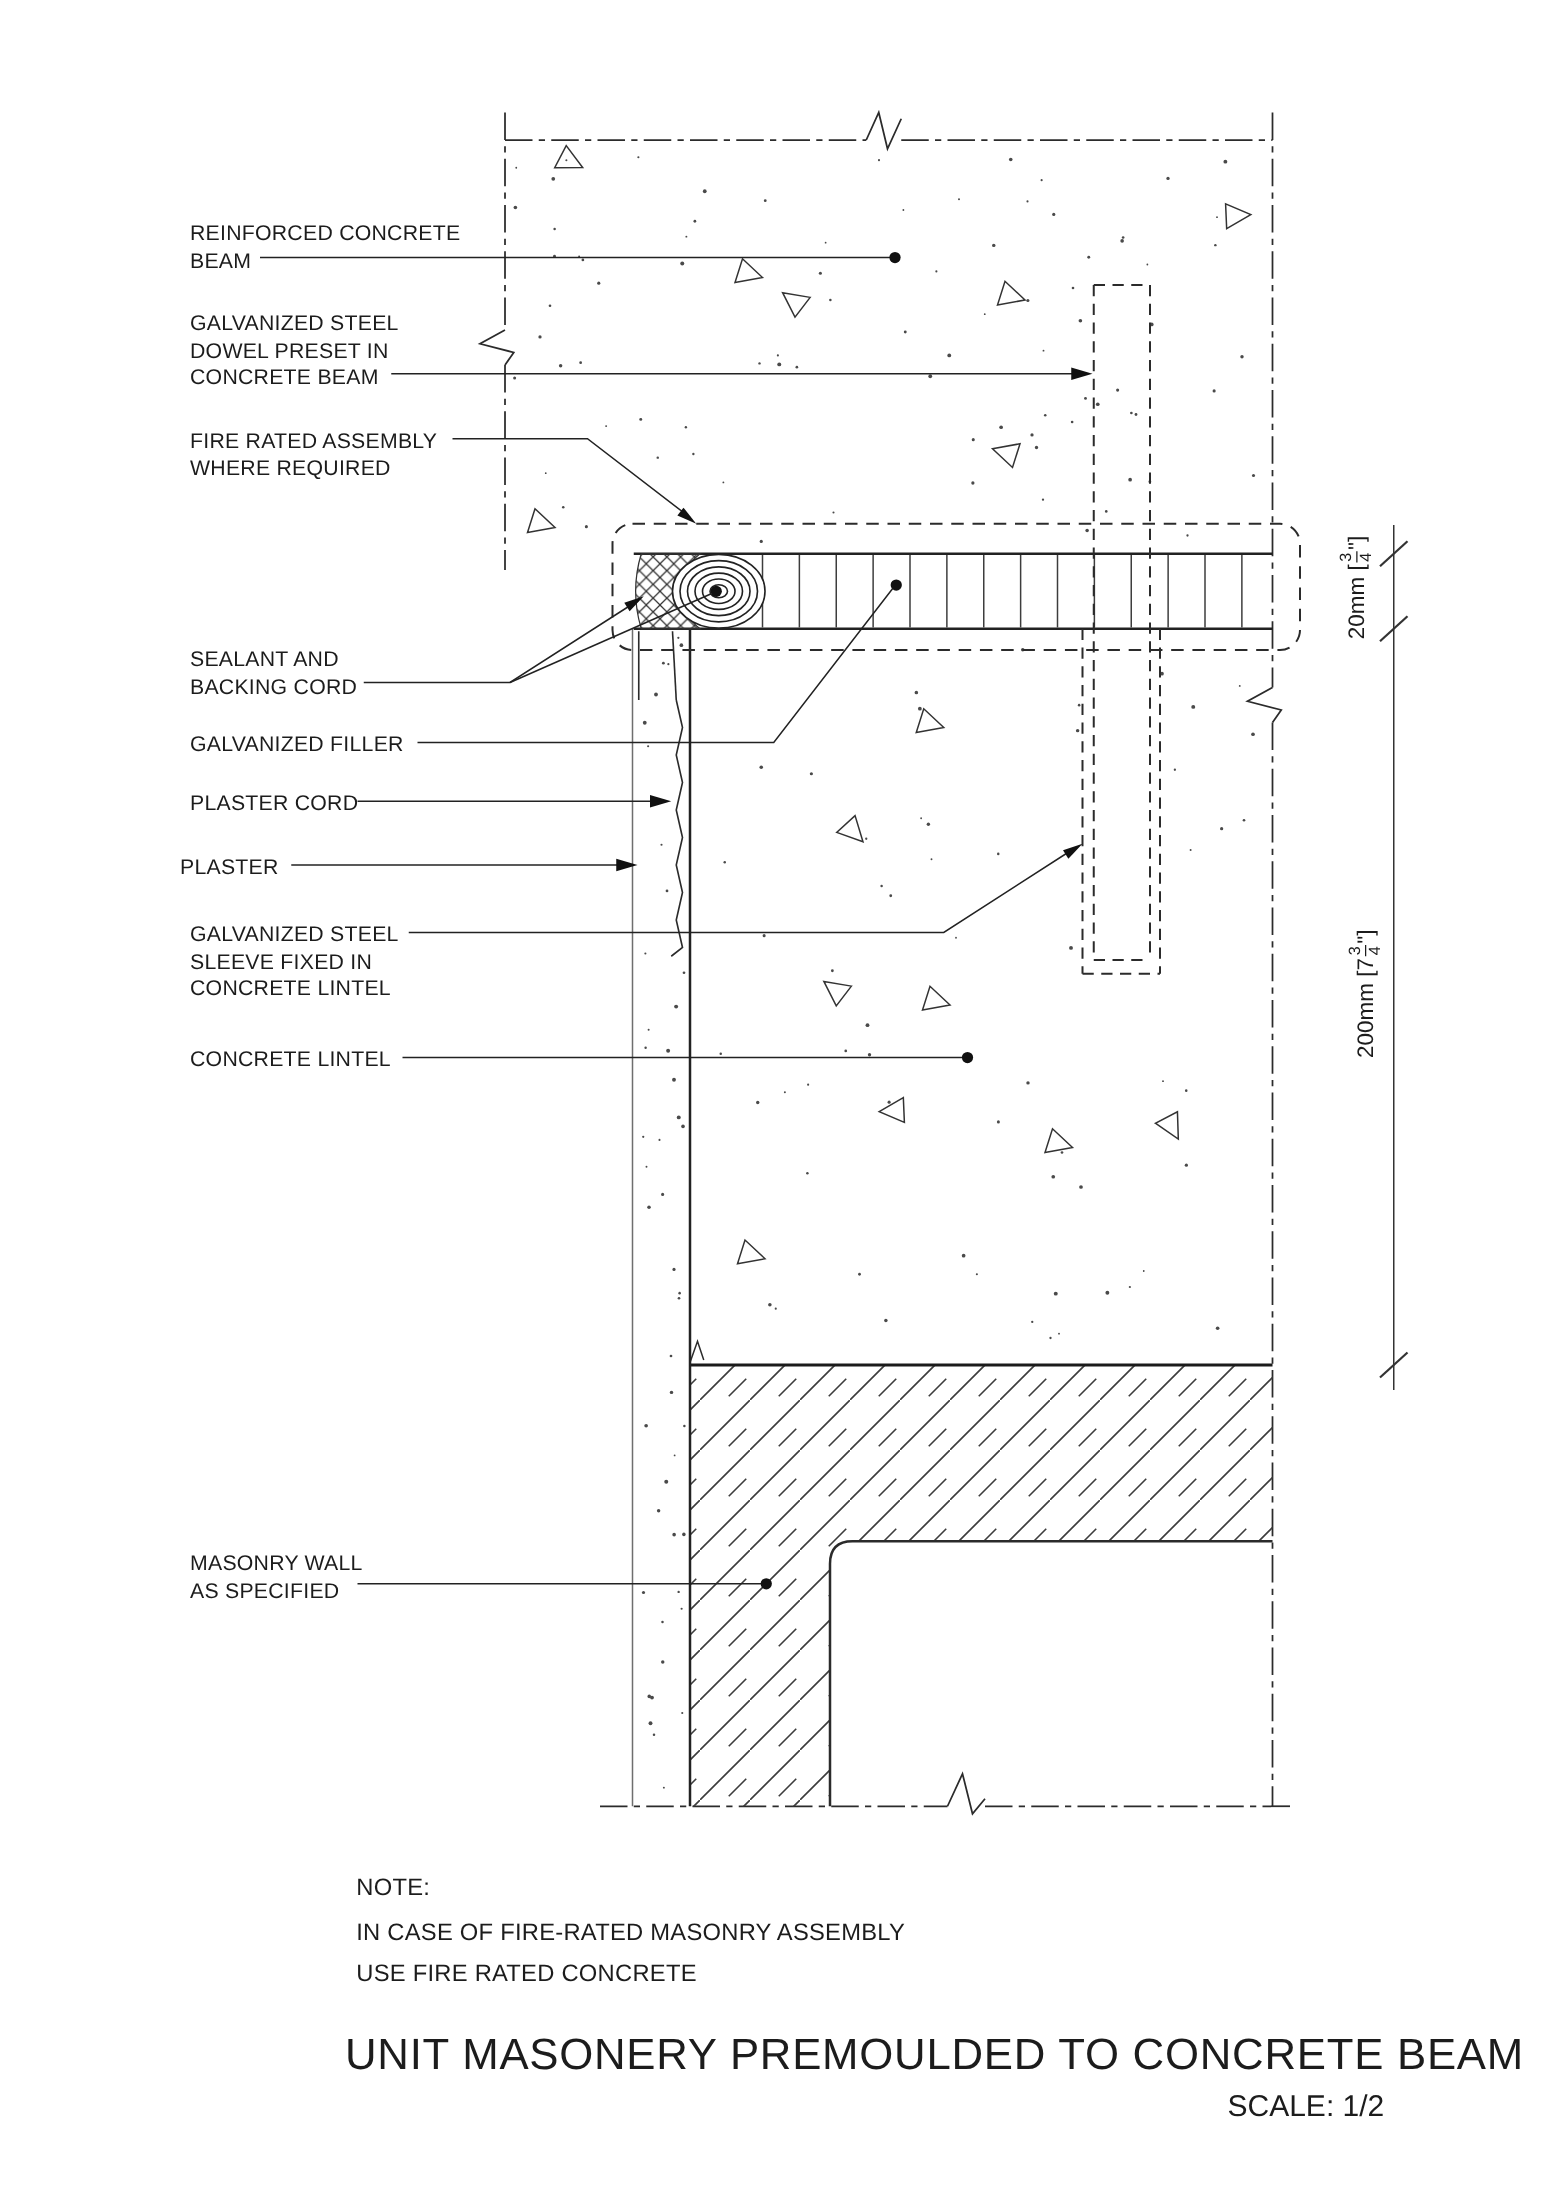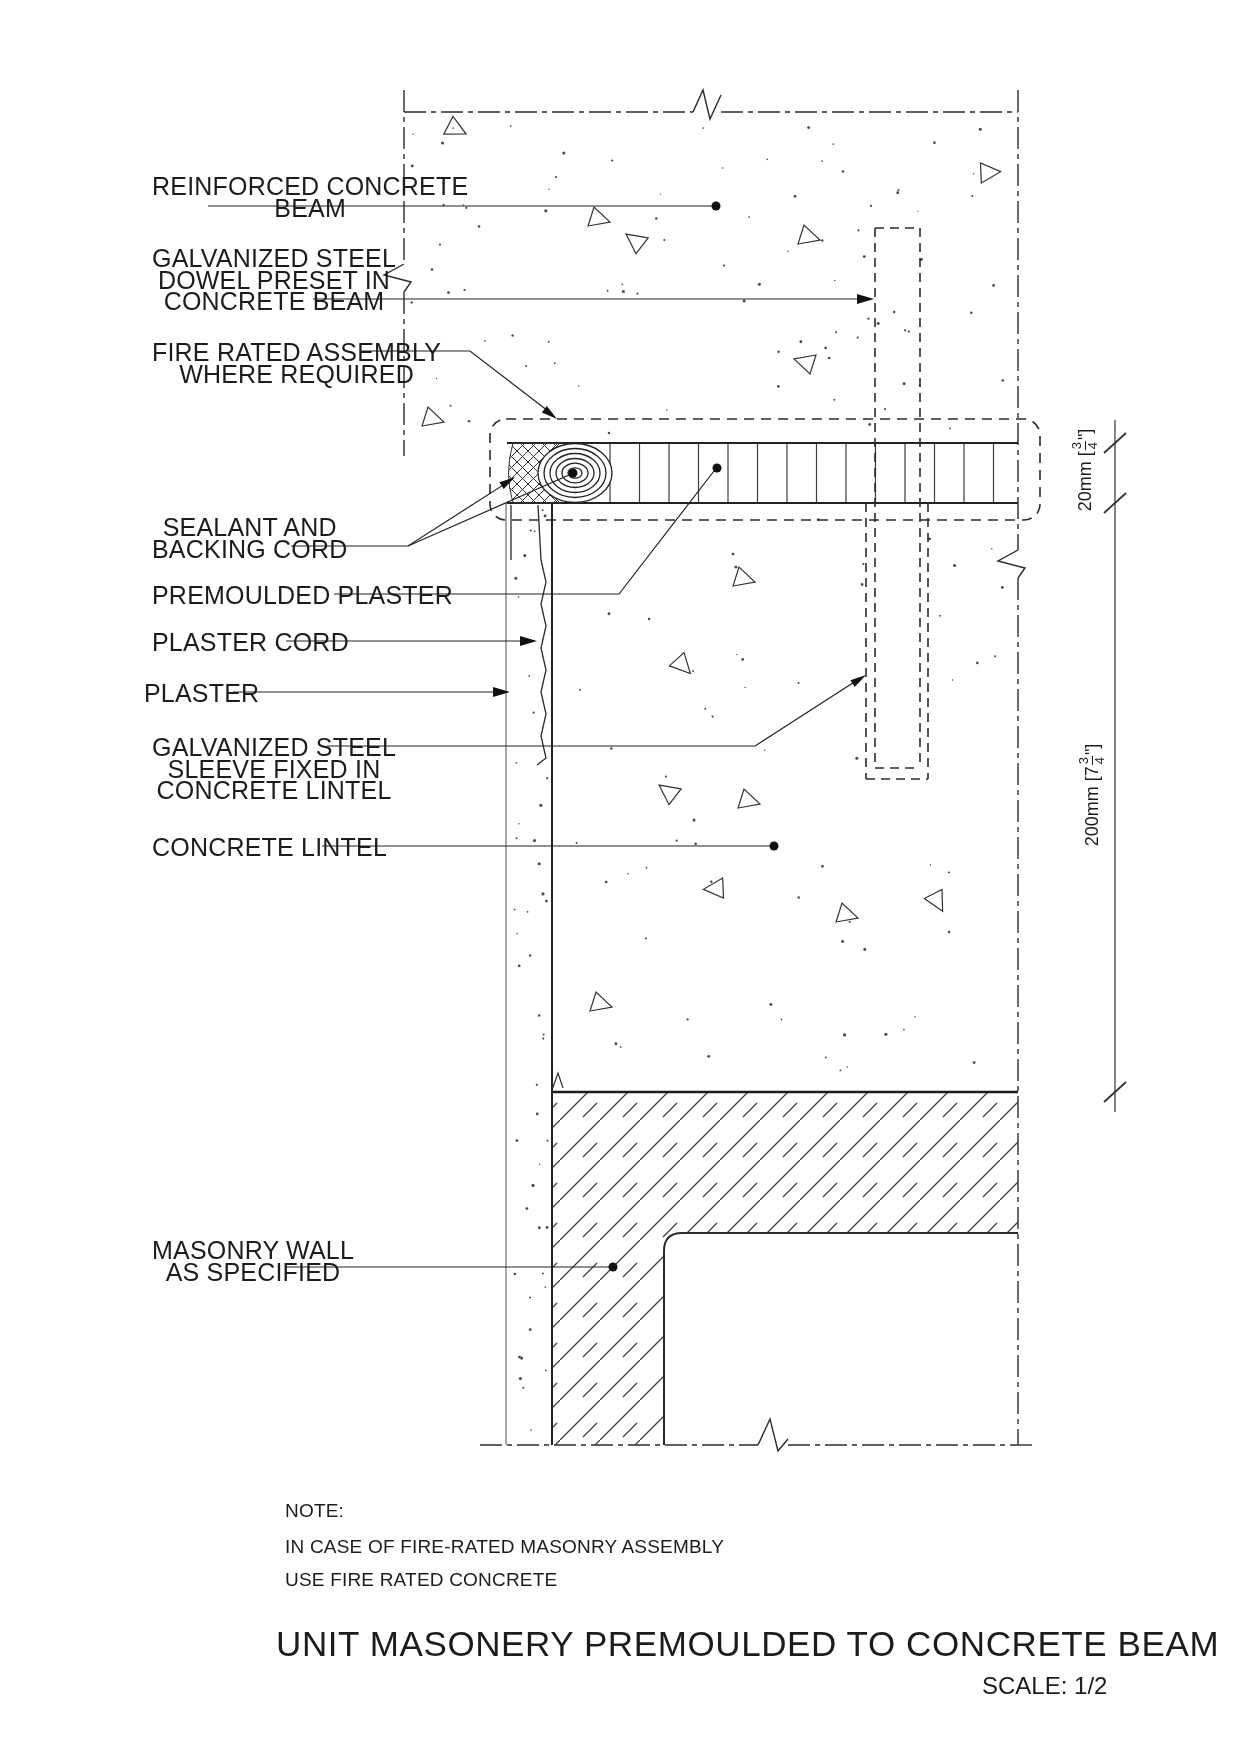--- a/index.html
+++ b/index.html
@@ -1,19 +1,19 @@
 <!DOCTYPE html>
 <html><head>
 <meta charset="utf-8">
 <style>
   html,body{margin:0;padding:0;background:#fff;}
   body{width:1240px;height:1755px;position:relative;overflow:hidden;
        font-family:"Liberation Sans",sans-serif;color:#1c1c1c;}
   #dwg{position:absolute;left:0;top:0;}
-  .lbl{position:absolute;font-size:25px;line-height:21.5px;white-space:pre-line;letter-spacing:.2px;text-align:center;}
+  .lbl{position:absolute;font-size:17px;line-height:21.5px;white-space:pre-line;letter-spacing:.2px;}
   .note-h,.note-l{position:absolute;font-size:19px;letter-spacing:.2px;}
   .title{position:absolute;font-size:35px;letter-spacing:.6px;white-space:nowrap;}
   .scale{position:absolute;font-size:24px;}
   .dim{position:absolute;font-size:18px;white-space:nowrap;display:flex;align-items:center;
        justify-content:center;transform:rotate(-90deg);transform-origin:center;}
   .frac{display:inline-flex;flex-direction:column;align-items:center;font-size:13px;line-height:1.12;margin:0 1px;}
   .frac .fn{border-bottom:1.2px solid #1c1c1c;padding:0 1px;}
 </style>
 </head>
 <body>
@@ -356,21 +356,21 @@
 
 <div class="lbl" style="left:152px;top:176px">REINFORCED CONCRETE
 BEAM</div>
 <div class="lbl" style="left:152px;top:248px">GALVANIZED STEEL
 DOWEL PRESET IN
 CONCRETE BEAM</div>
 <div class="lbl" style="left:152px;top:342px">FIRE RATED ASSEMBLY
 WHERE REQUIRED</div>
 <div class="lbl" style="left:152px;top:517px">SEALANT AND
 BACKING CORD</div>
-<div class="lbl" style="left:152px;top:585px">PREMOULDED PLASTER</div>
+<div class="lbl" style="left:152px;top:585px">GALVANIZED FILLER</div>
 <div class="lbl" style="left:152px;top:632px">PLASTER CORD</div>
 <div class="lbl" style="left:144px;top:683px">PLASTER</div>
 <div class="lbl" style="left:152px;top:737px">GALVANIZED STEEL
 SLEEVE FIXED IN
 CONCRETE LINTEL</div>
 <div class="lbl" style="left:152px;top:837px">CONCRETE LINTEL</div>
 <div class="lbl" style="left:152px;top:1240px">MASONRY WALL
 AS SPECIFIED</div>
 
 <div class="dim" style="left:1030px;top:453px;width:110px;height:34px">

